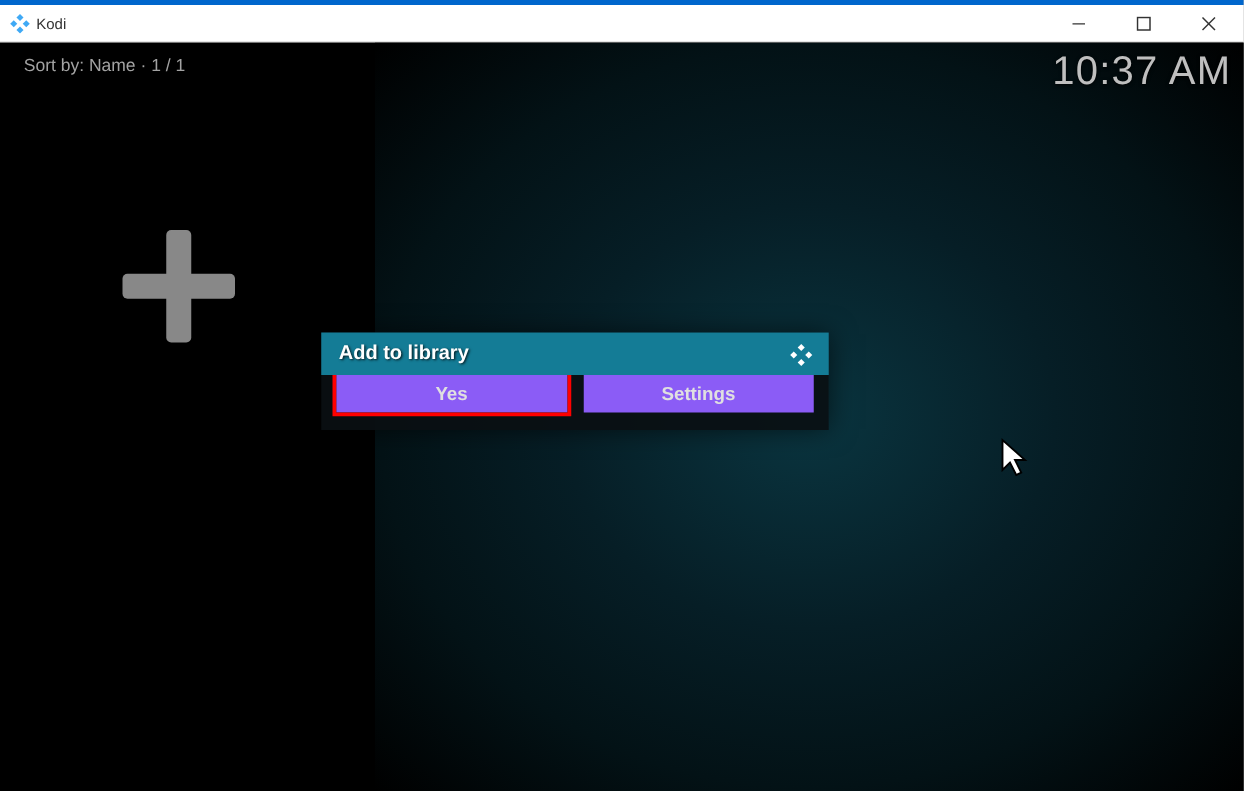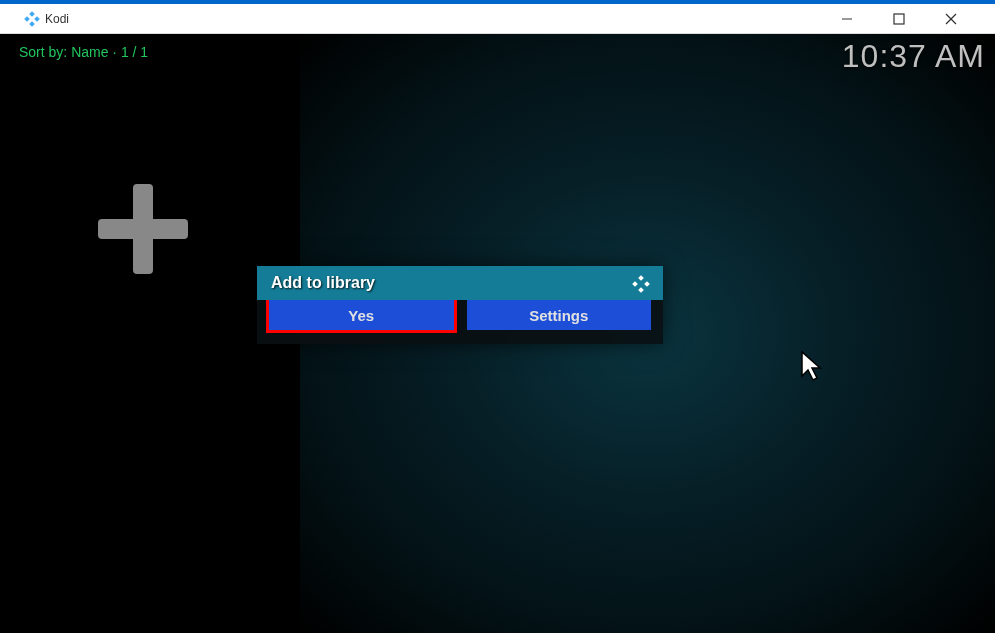--- a/index.html
+++ b/index.html
@@ -13,21 +13,21 @@
       height: 633px;
       background: white;
       overflow: hidden;
       position: relative;
     }
     .title-bar {
       height: 30px;
       background: #ffffff;
       display: flex;
       align-items: center;
-      padding: 0 24px;
+      padding: 0 8px;
       border-bottom: 1px solid #ddd;
     }
     .title-bar-top {
       height: 4px;
       background: #0066cc;
       width: 100%;
     }
     .app-icon {
       width: 16px;
       height: 16px;
@@ -74,21 +74,21 @@
       color: #e0e0e0;
     }
     .breadcrumb {
       font-size: 22px;
       font-weight: 300;
       color: #d8d8d8;
       text-shadow: 0 1px 2px rgba(0,0,0,0.8);
     }
     .sortline {
       font-size: 14px;
-      color: #22c55e;
+      color: #a3a3a3;
       margin-top: 2px;
     }
     .clock {
       position: absolute;
       top: 4px;
       right: 10px;
       font-size: 32px;
       font-weight: 300;
       color: #bfbfbf;
       text-shadow: 0 1px 3px rgba(0,0,0,0.9);
@@ -158,21 +158,21 @@
       line-height: 1.4;
     }
     .dialog-buttons {
       display: flex;
       gap: 13px;
       padding: 0 12px 14px 12px;
     }
     .dialog-btn {
       flex: 1;
       height: 30px;
-      background: #1d4ed8;
+      background: #8b5cf6;
       color: #e0e0e0;
       font-size: 15px;
       font-weight: bold;
       display: flex;
       align-items: center;
       justify-content: center;
       cursor: pointer;
     }
     .dialog-btn.highlighted {
       outline: 3px solid #ff0000;

